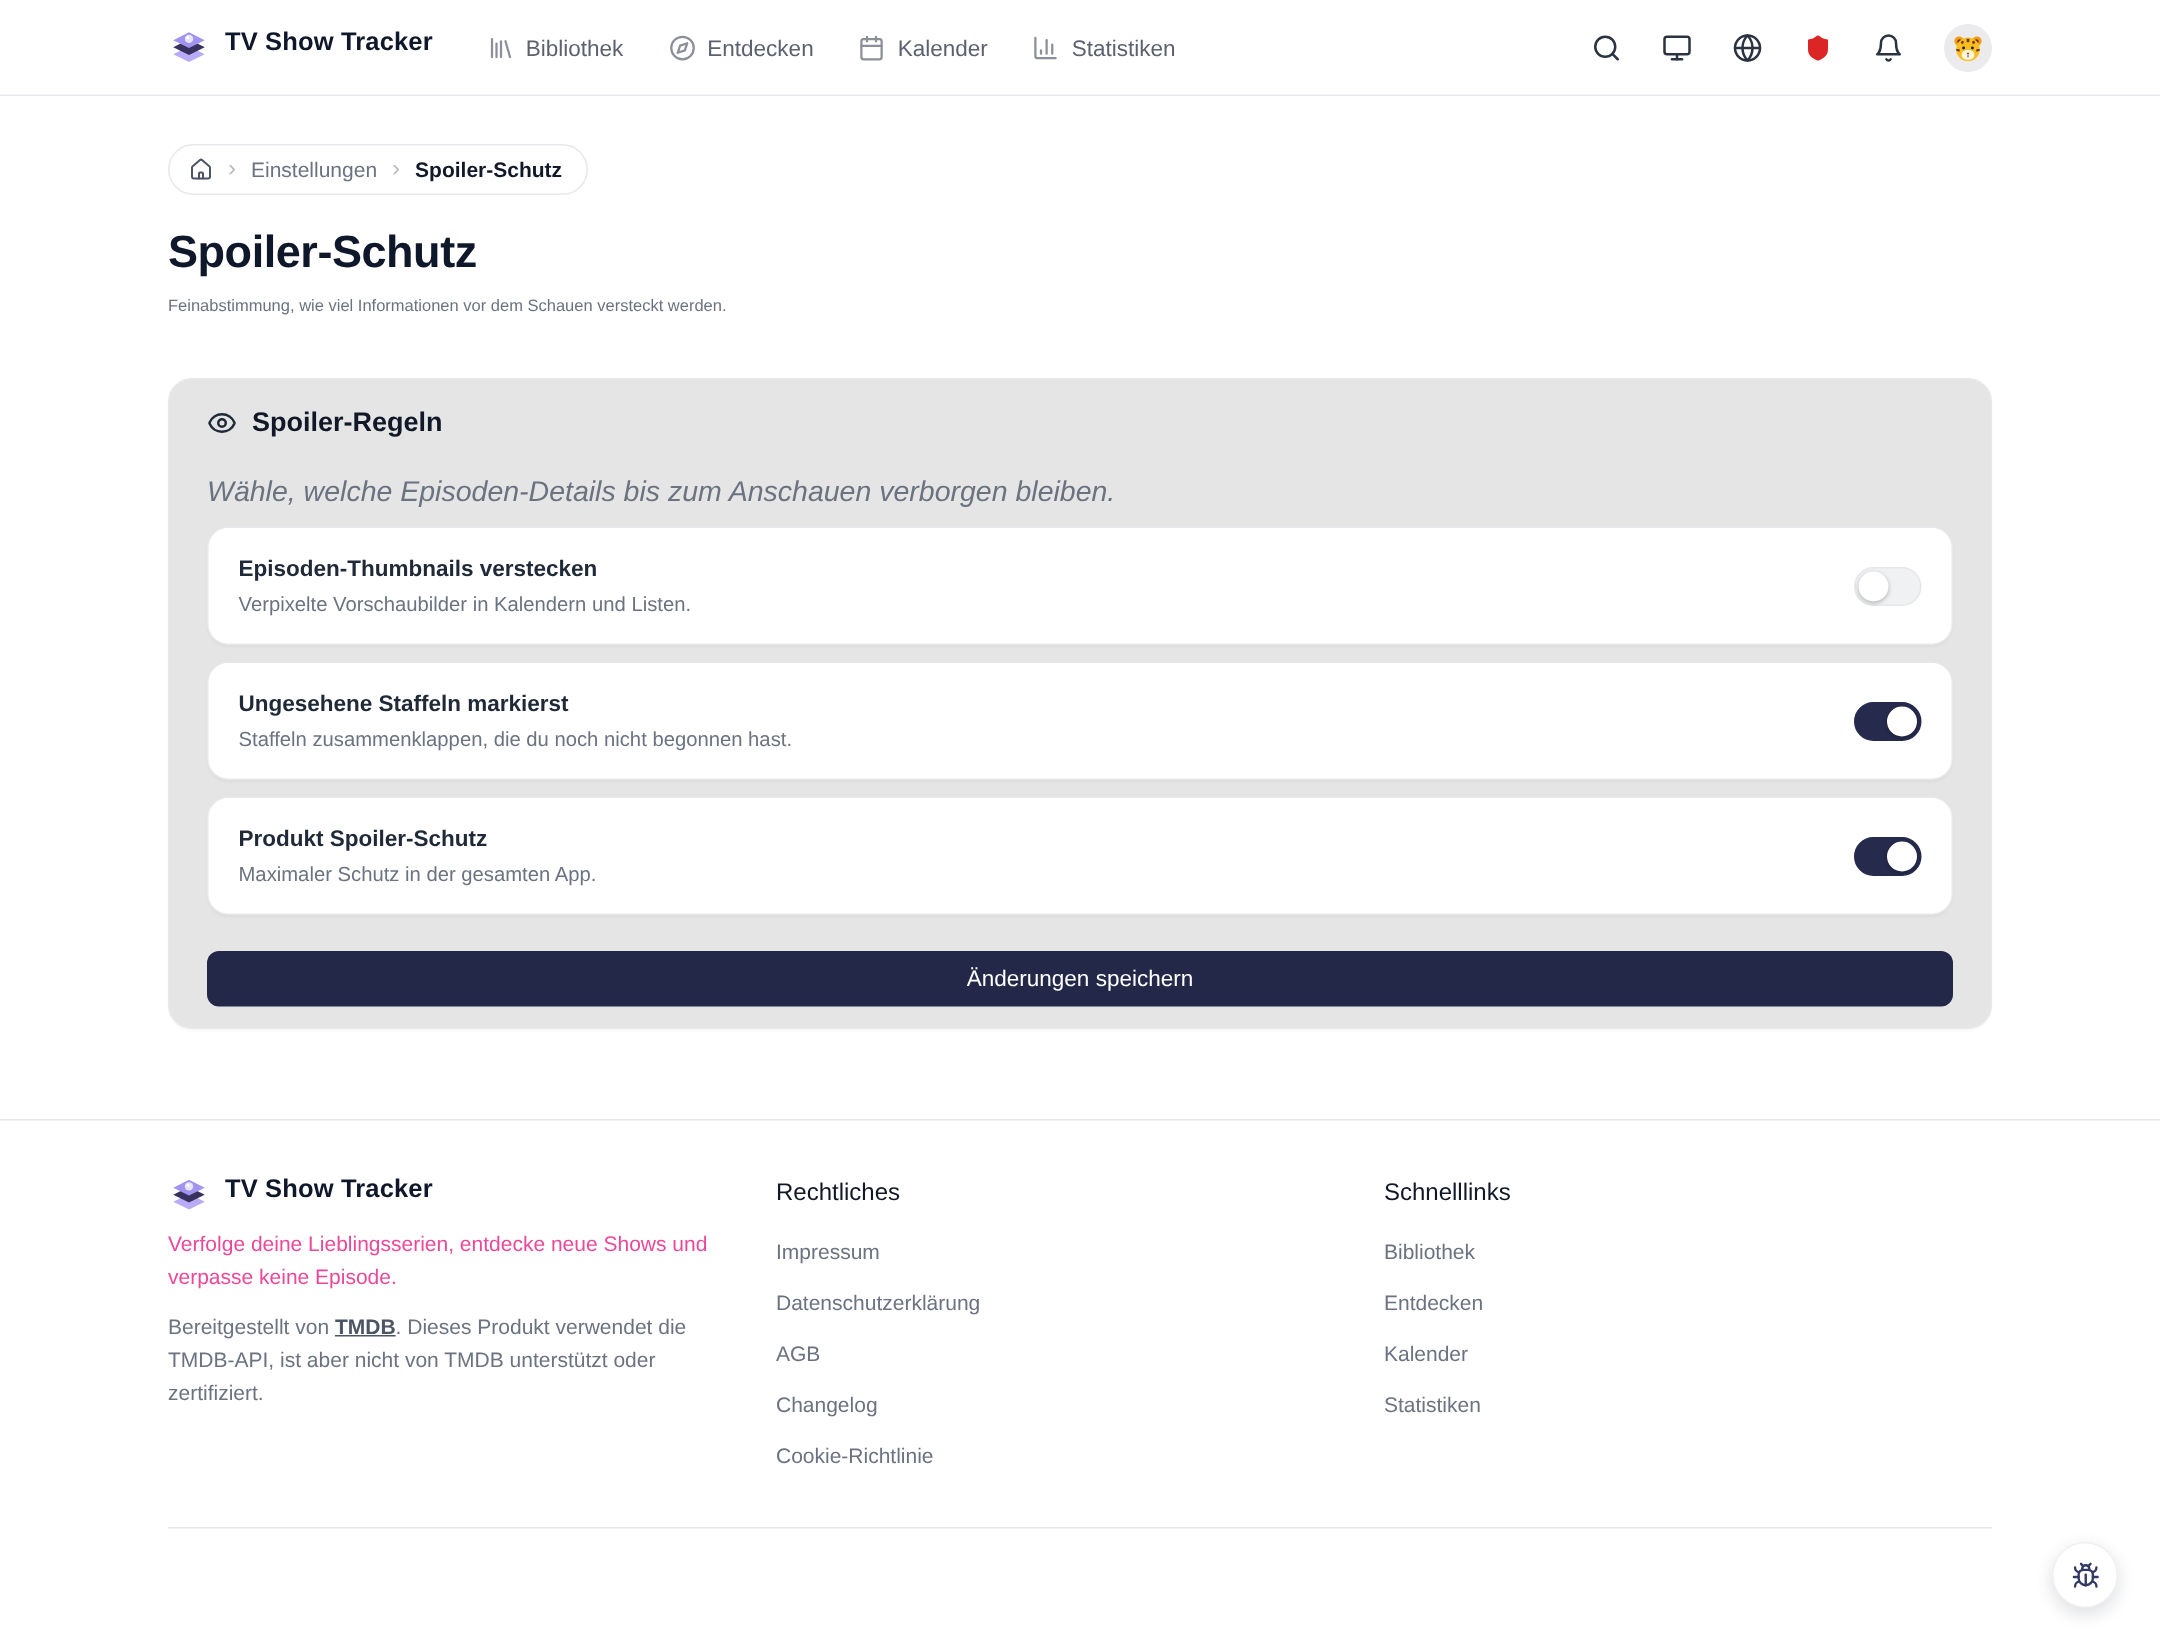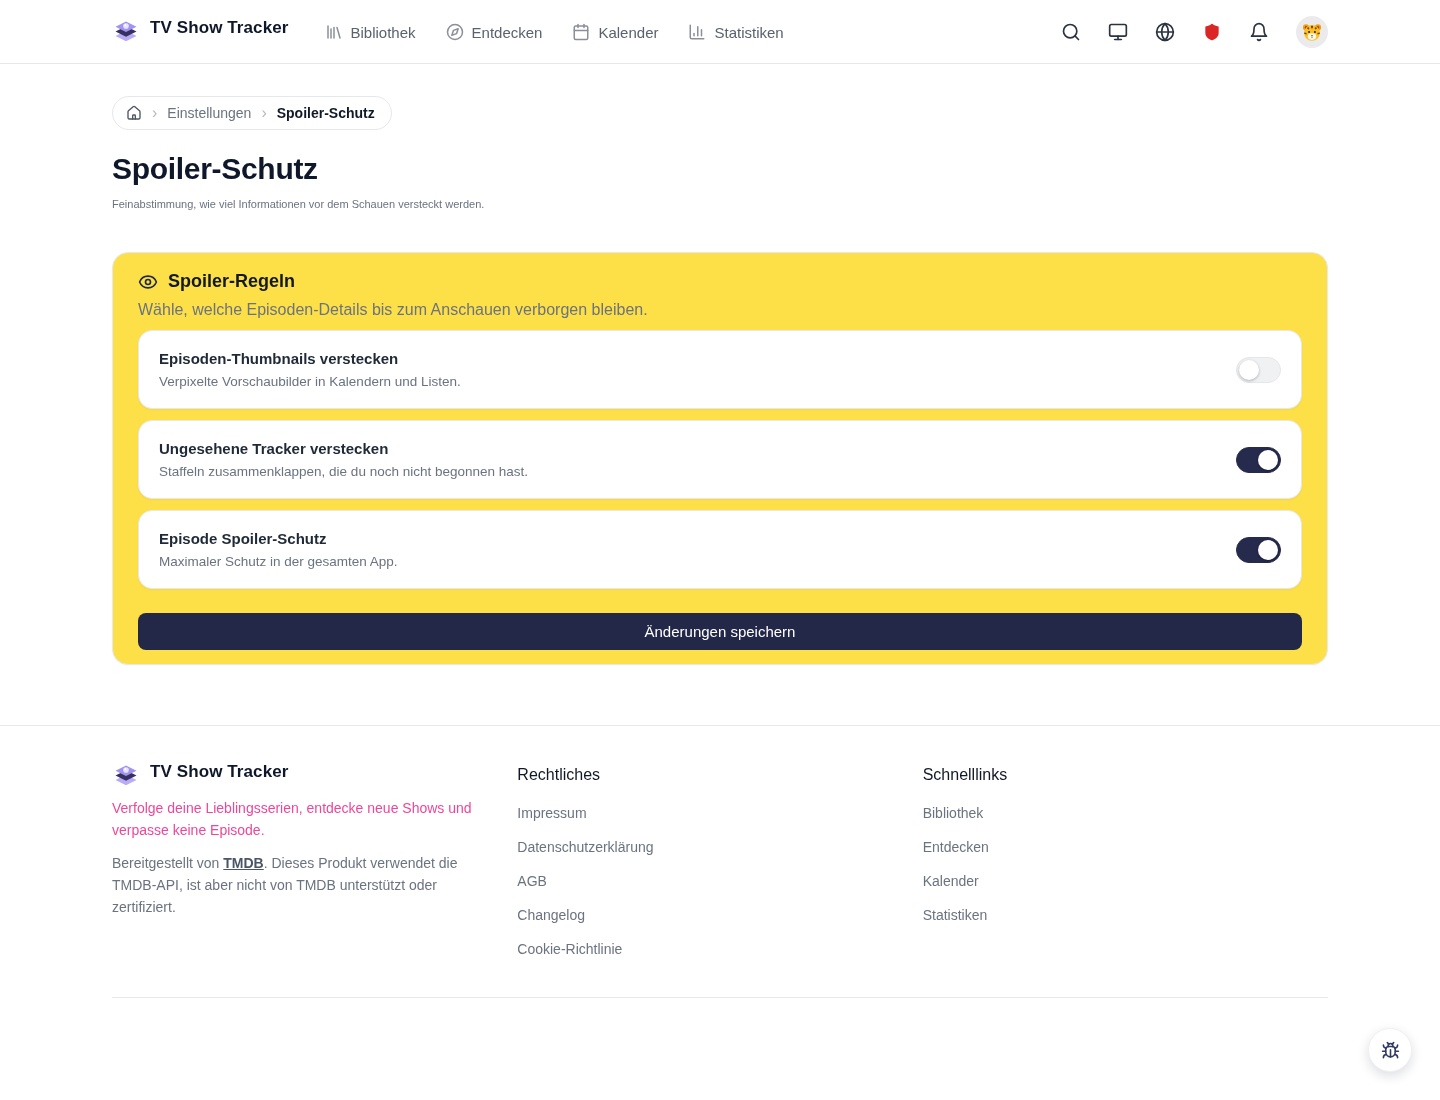--- a/index.html
+++ b/index.html
@@ -30,26 +30,26 @@
   .breadcrumb .sep { color:#b6bac2; }
   .crumb { font-size:14px; color:#6b7280; text-decoration:none; cursor:pointer; }
   .crumb.current { color:#111827; font-weight:700; }
   .crumb-home { color:#4b5563; display:flex; cursor:pointer; }
 
   
   h1.page-title { margin-top:22px; font-size:30px; font-weight:700; color:#0f172a; letter-spacing:-.3px; }
   .page-subtitle { margin-top:12px; font-size:11px; color:#6b7280; }
 
   
-  .card { margin-top:42px; border:1px solid #e7e8ec; border-radius:16px; background:#fde047;
+  .card { margin-top:42px; border:1px solid #e7e8ec; border-radius:16px; background:#e5e5e5;
     padding:18px 25px 14px; box-shadow:0 1px 2px rgba(16,24,40,.03); }
   .card-head { display:flex; align-items:center; gap:10px; }
   .card-head .ic { color:#1f2937; }
   .card-title { font-size:18px; font-weight:700; color:#111827; }
-  .card-desc { margin-top:9px; font-size:16px; color:#6b7280; }
+  .card-desc { margin-top:26px; font-size:19px; color:#6b7280;font-style:italic; }
   .rule-row { margin-top:11px; border:1px solid #e7e8ec; border-radius:14px; background:#fff;
     min-height:79px; display:flex; align-items:center; justify-content:space-between;
     padding:16px 20px; box-shadow:0 1px 2px rgba(16,24,40,.04); }
   .rule-row:first-of-type { margin-top:18px; }
   .rule-title { font-size:15px; font-weight:600; color:#1f2937; }
   .rule-desc { margin-top:7px; font-size:13.5px; color:#6b7280; }
   .toggle { position:relative; width:45px; height:26px; border-radius:13px; background:#f0f1f3;
     border:1px solid #e5e7ea; cursor:pointer; flex:none; }
   .toggle .knob { position:absolute; top:2px; left:2px; width:20px; height:20px; border-radius:50%;
     background:#fff; box-shadow:0 1px 3px rgba(0,0,0,.28); transition:left .15s; }
@@ -244,31 +244,31 @@
         <div class="rule-title">Episoden-Thumbnails verstecken</div>
         <div class="rule-desc">Verpixelte Vorschaubilder in Kalendern und Listen.</div>
       </div>
       <button class="toggle">
           <span class="knob"></span>
         </button>
     </div>
 
     <div class="rule-row">
       <div>
-        <div class="rule-title">Ungesehene Tracker verstecken</div>
+        <div class="rule-title">Ungesehene Staffeln markierst</div>
         <div class="rule-desc">Staffeln zusammenklappen, die du noch nicht begonnen hast.</div>
       </div>
       <button class="toggle on">
           <span class="knob"></span>
         </button>
     </div>
 
     <div class="rule-row">
       <div>
-        <div class="rule-title">Episode Spoiler-Schutz</div>
+        <div class="rule-title">Produkt Spoiler-Schutz</div>
         <div class="rule-desc">Maximaler Schutz in der gesamten App.</div>
       </div>
       <button class="toggle on">
           <span class="knob"></span>
         </button>
     </div>
 
     <button class="save-btn">Änderungen speichern</button>
   </section>
 </main>

